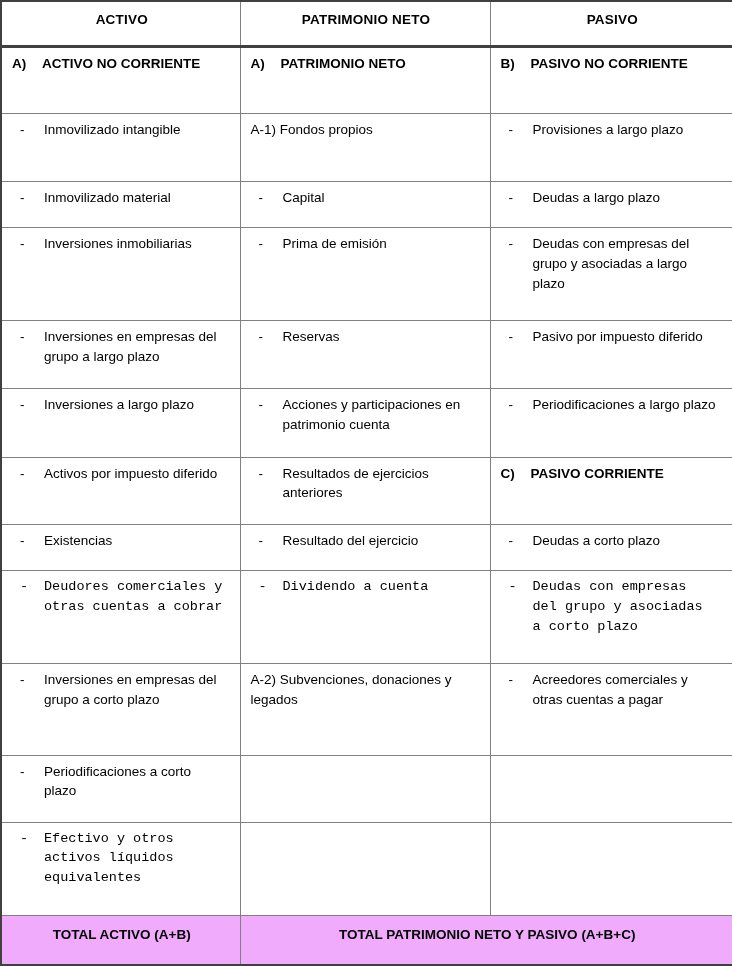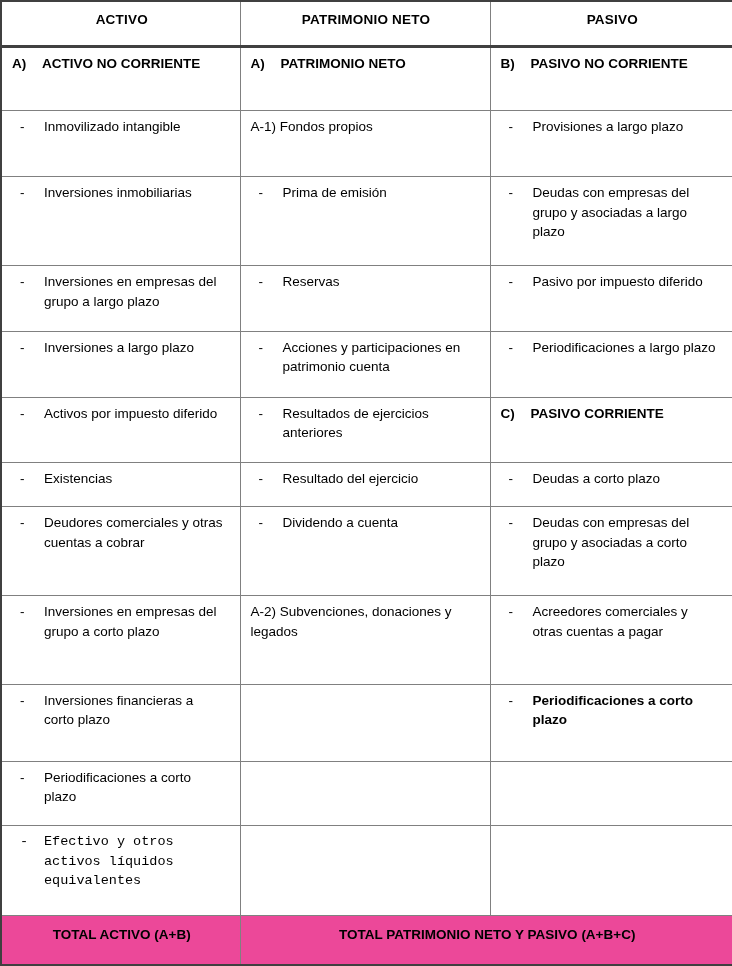--- a/index.html
+++ b/index.html
@@ -91,21 +91,21 @@
   }
   .item.bold .txt { font-weight: bold; }
 
   
   .plain {
     display: block;
   }
 
   
   tr.total-row td {
-    background: #ec4899;
+    background: #f0abfc;
     text-align: center;
     font-weight: bold;
     font-size: 13.5px;
     vertical-align: top;
     padding-top: 9px;
     height: 50px;
     border-top: 1px solid #808080;
   }
 
   .empty { height: 100%; }
@@ -136,20 +136,31 @@
         <td>
           <span class="item"><span class="dash">-</span><span class="txt">Inmovilizado intangible</span></span>
         </td>
         <td>
           <span class="plain">A-1) Fondos propios</span>
         </td>
         <td>
           <span class="item"><span class="dash">-</span><span class="txt">Provisiones a largo plazo</span></span>
         </td>
       </tr>
+      <tr style="height: 36px;">
+        <td>
+          <span class="item"><span class="dash">-</span><span class="txt">Inmovilizado material</span></span>
+        </td>
+        <td>
+          <span class="item"><span class="dash">-</span><span class="txt">Capital</span></span>
+        </td>
+        <td>
+          <span class="item"><span class="dash">-</span><span class="txt">Deudas a largo plazo</span></span>
+        </td>
+      </tr>
       <tr style="height: 69px;">
         <td>
           <span class="item"><span class="dash">-</span><span class="txt">Inversiones inmobiliarias</span></span>
         </td>
         <td>
           <span class="item"><span class="dash">-</span><span class="txt">Prima de emisión</span></span>
         </td>
         <td>
           <span class="item"><span class="dash">-</span><span class="txt">Deudas con empresas del grupo y asociadas a largo plazo</span></span>
         </td>
@@ -189,49 +200,40 @@
         <td>
           <span class="item"><span class="dash">-</span><span class="txt">Existencias</span></span>
         </td>
         <td>
           <span class="item"><span class="dash">-</span><span class="txt">Resultado del ejercicio</span></span>
         </td>
         <td>
           <span class="item"><span class="dash">-</span><span class="txt">Deudas a corto plazo</span></span>
         </td>
       </tr>
-      <tr style="height: 62px;">
+      <tr style="height: 62px; font-family: Liberation Mono, monospace;">
         <td>
           <span class="item"><span class="dash">-</span><span class="txt">Deudores comerciales y otras cuentas a cobrar</span></span>
         </td>
         <td>
           <span class="item"><span class="dash">-</span><span class="txt">Dividendo a cuenta</span></span>
         </td>
         <td>
           <span class="item"><span class="dash">-</span><span class="txt">Deudas con empresas del grupo y asociadas a corto plazo</span></span>
         </td>
       </tr>
       <tr style="height: 71px;">
         <td>
           <span class="item"><span class="dash">-</span><span class="txt">Inversiones en empresas del grupo a corto plazo</span></span>
         </td>
         <td>
           <span class="plain">A-2) Subvenciones, donaciones y legados</span>
         </td>
         <td>
           <span class="item"><span class="dash">-</span><span class="txt">Acreedores comerciales y otras cuentas a pagar</span></span>
-        </td>
-      </tr>
-      <tr style="height: 62px;">
-        <td>
-          <span class="item"><span class="dash">-</span><span class="txt">Inversiones financieras a corto plazo</span></span>
-        </td>
-        <td><span class="empty"></span></td>
-        <td>
-          <span class="item bold"><span class="dash">-</span><span class="txt">Periodificaciones a corto plazo</span></span>
         </td>
       </tr>
       <tr style="height: 45px;">
         <td>
           <span class="item"><span class="dash">-</span><span class="txt">Periodificaciones a corto plazo</span></span>
         </td>
         <td><span class="empty"></span></td>
         <td><span class="empty"></span></td>
       </tr>
       <tr style="height: 65px; font-family: Liberation Mono, monospace;">

